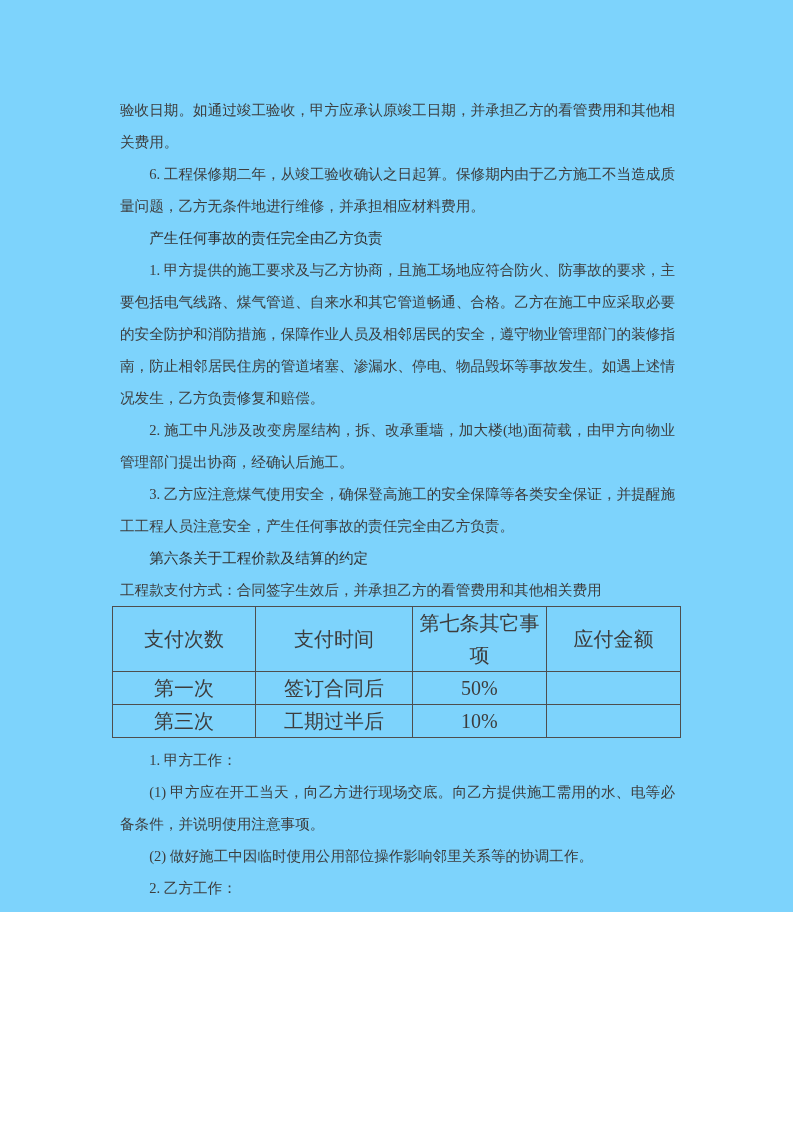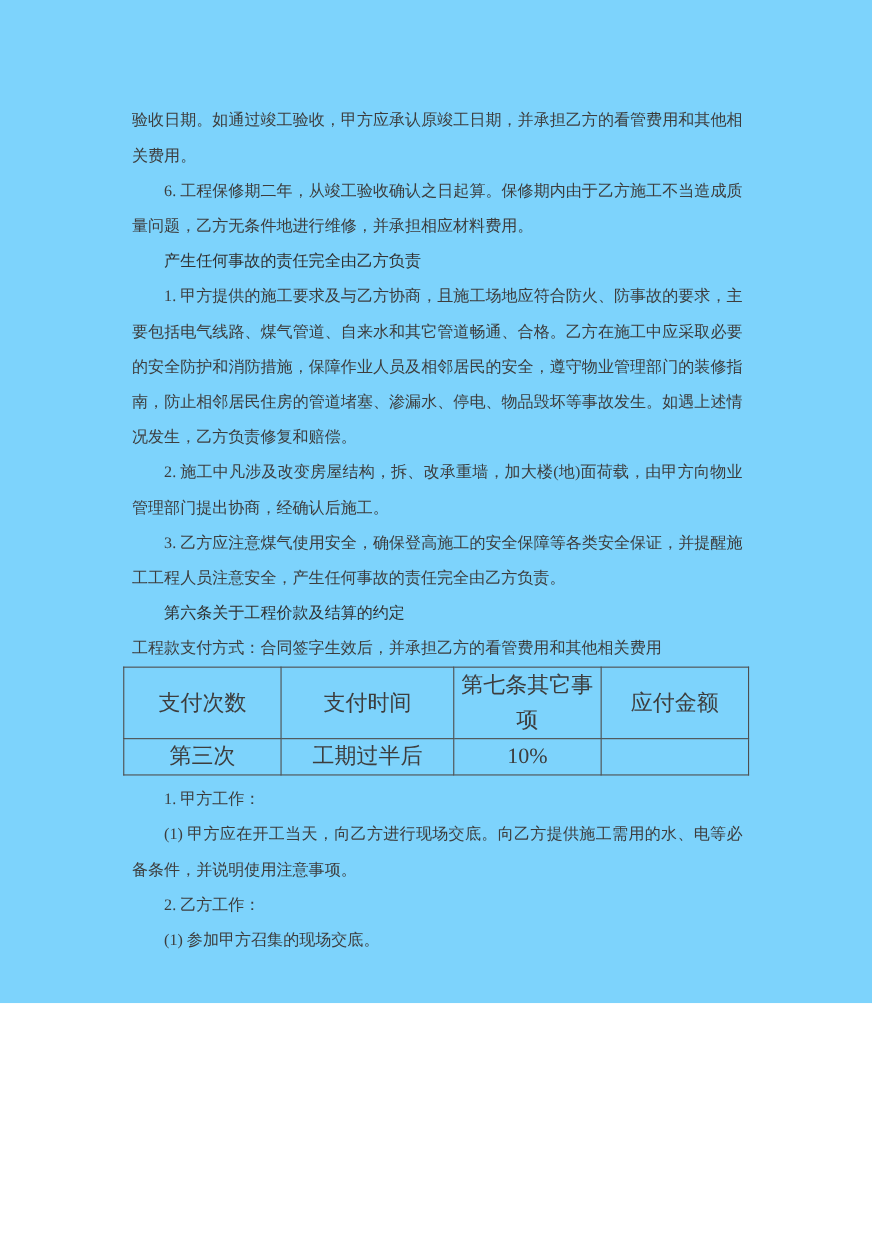--- a/index.html
+++ b/index.html
@@ -102,33 +102,40 @@
       <thead>
         <tr>
           <th>支付次数</th>
           <th>支付时间</th>
           <th>第七条其它事项</th>
           <th>应付金额</th>
         </tr>
       </thead>
       <tbody>
         <tr>
+          <td>第一次</td>
+          <td>签订合同后</td>
+          <td>50%</td>
+          <td></td>
+        </tr>
+        <tr>
           <td>第三次</td>
           <td>工期过半后</td>
           <td>10%</td>
           <td></td>
         </tr>
       </tbody>
     </table>
 
 
     <p class="indent">1. 甲方工作：</p>
 
     <p class="indent">(1) 甲方应在开工当天，向乙方进行现场交底。向乙方提供施工需用的水、电等必备条件，并说明使用注意事项。</p>
 
+    <p class="indent">(2) 做好施工中因临时使用公用部位操作影响邻里关系等的协调工作。</p>
 
     <p class="indent">2. 乙方工作：</p>
 
     <p class="indent">(1) 参加甲方召集的现场交底。</p>
 
   </div>
 
   <div class="page-number">3</div>
 </div>
 

